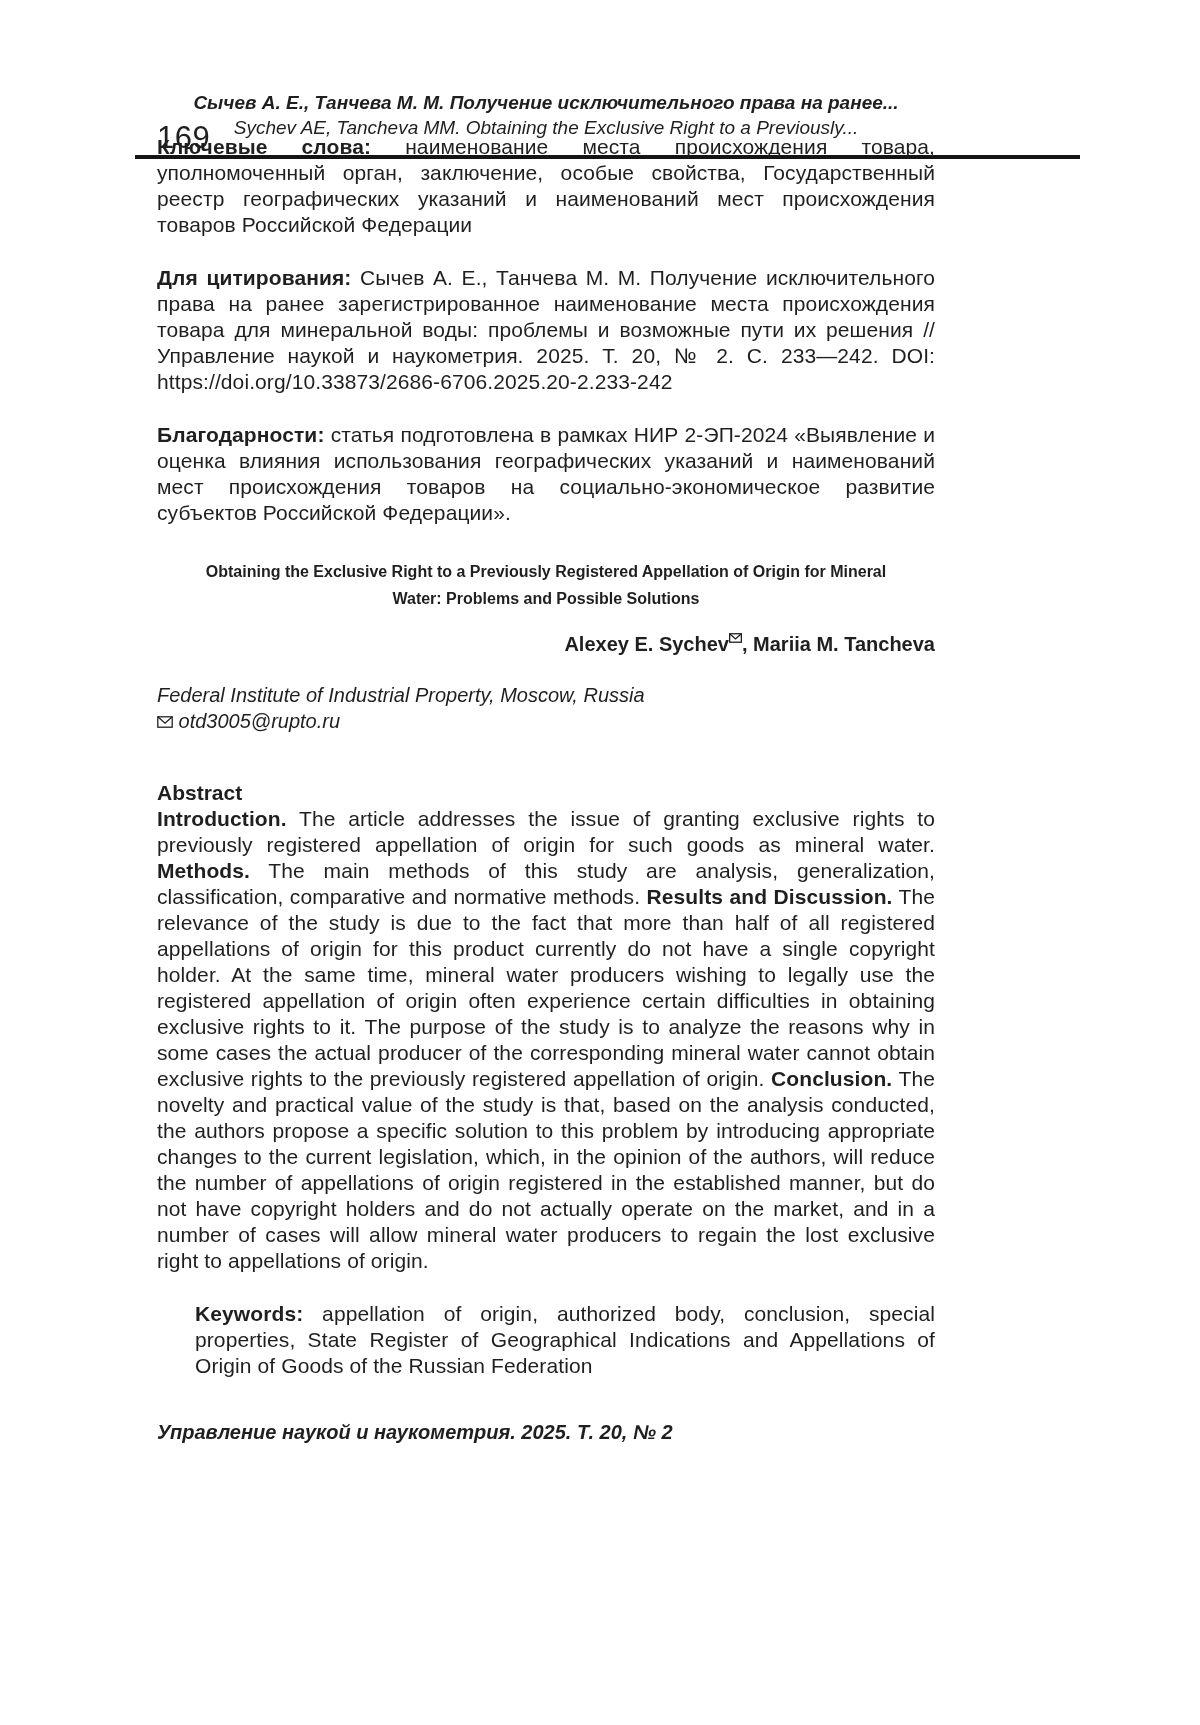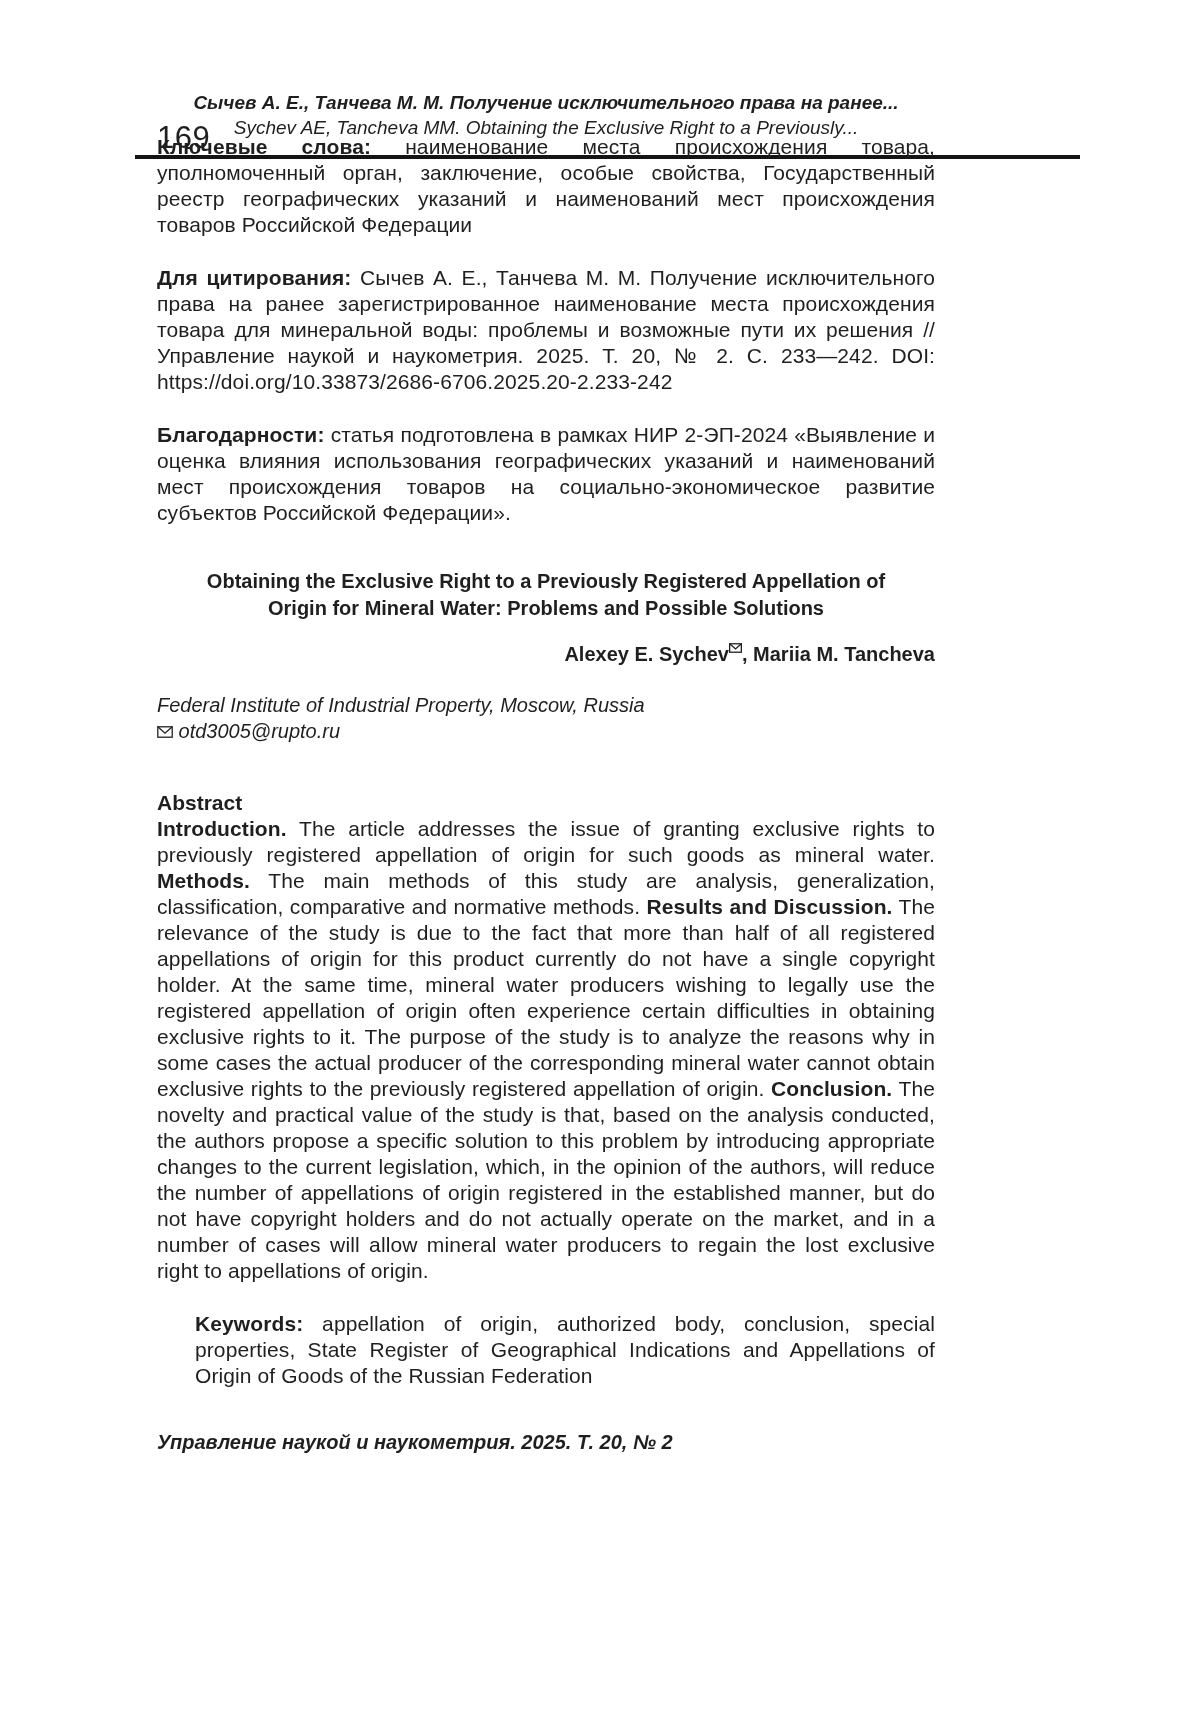--- a/index.html
+++ b/index.html
@@ -51,24 +51,24 @@
   }
   
   .para {
     font-size: 21px;
     line-height: 26px;
     text-align: justify;
     letter-spacing: 0.1px;
     margin: 0 0 27px 0;
   }
   .para b { font-weight: bold; }
-  .para.ack { margin-bottom: 42px; }
+  .para.ack { margin-bottom: 32px; }
   
   .article-title {
-    font-size: 20px;
+    font-size: 16px;
     line-height: 27px;
     font-weight: bold;
     text-align: center;
     max-width: 692px;
     margin: 0 auto 20px auto;
   }
   .authors-line {
     text-align: right;
     font-weight: bold;
     font-size: 20px;

